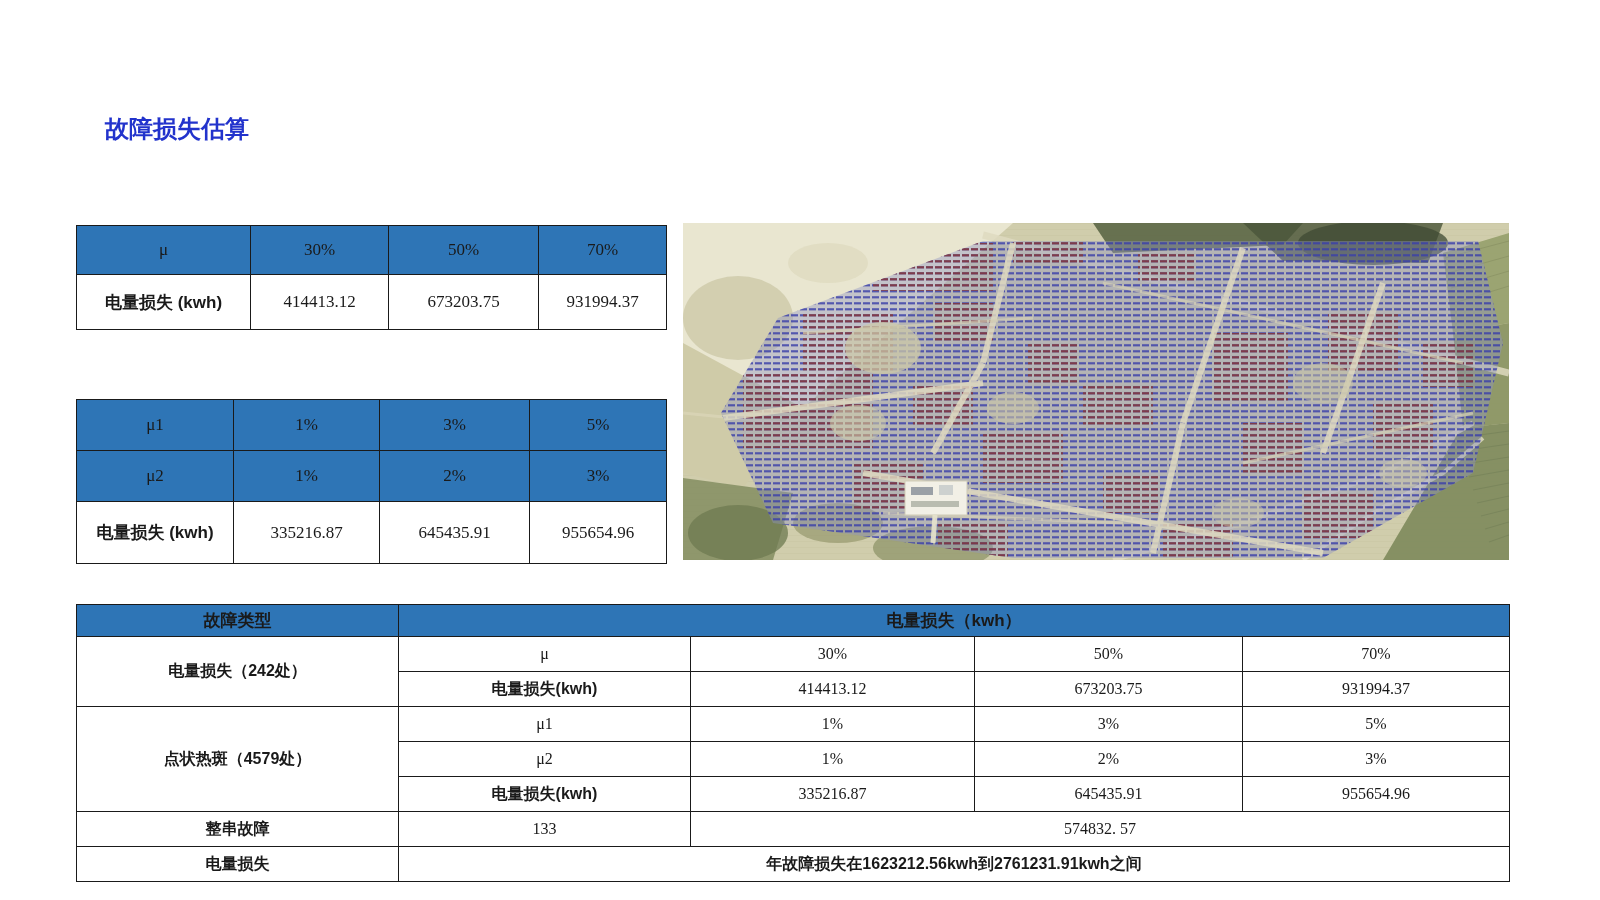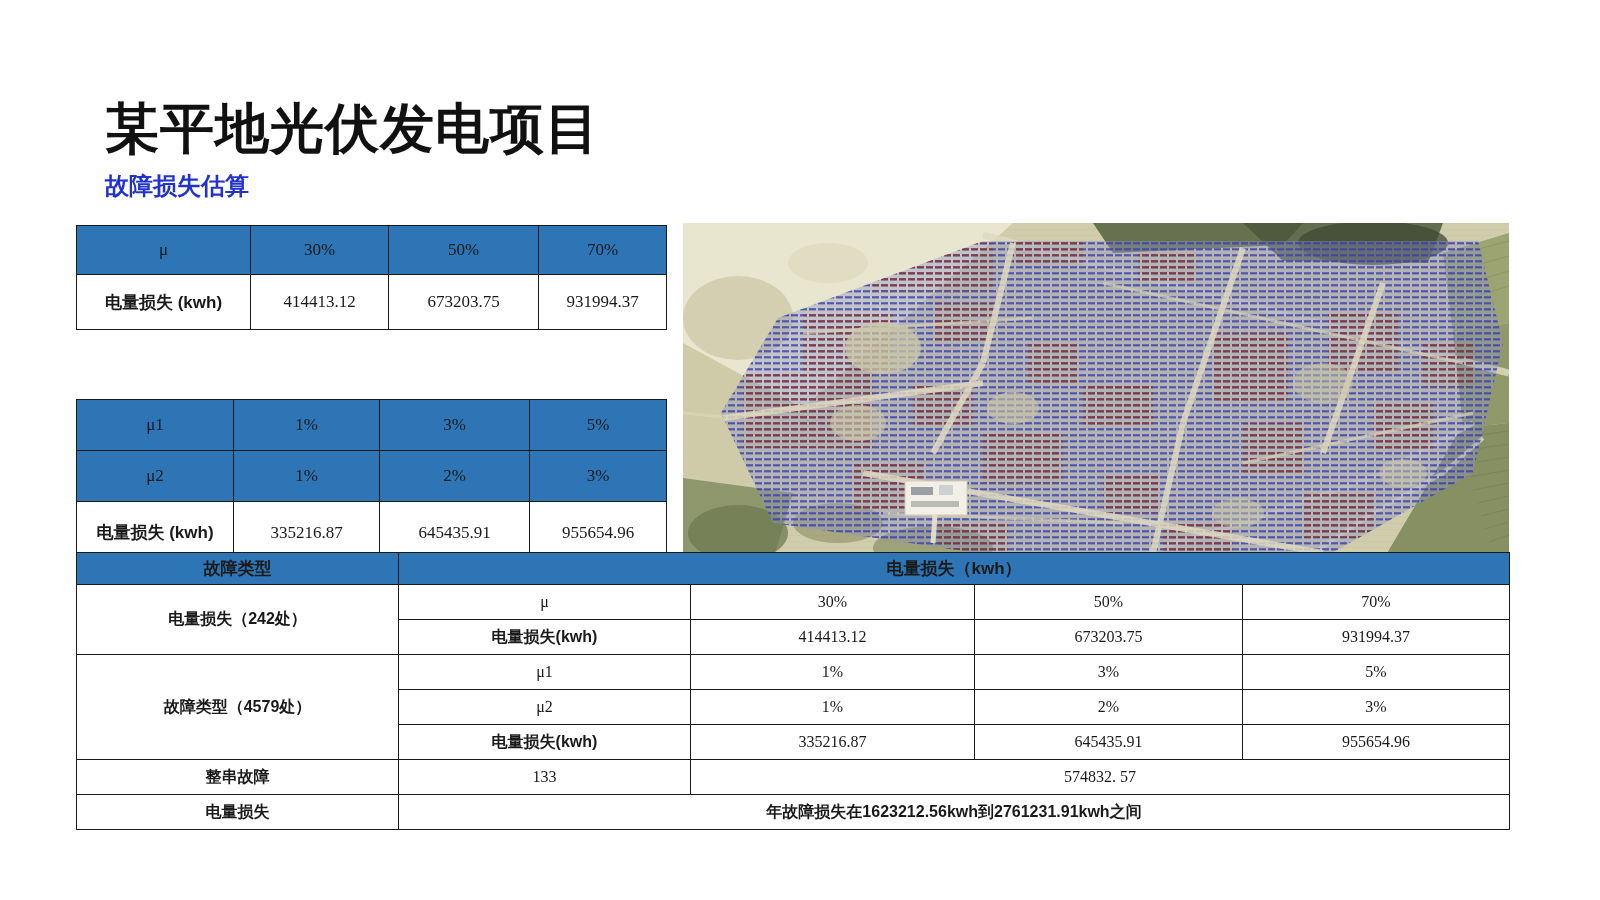--- a/index.html
+++ b/index.html
@@ -90,35 +90,34 @@
     height: 337px;
     overflow: hidden;
     background: #cfd0b6;
   }
   #aerial-figure svg { display: block; }
 
   
   #table-main {
     position: absolute;
     left: 76px;
-    top: 552px;
+    top: 604px;
     width: 1433px;
   }
   #table-main td {
     height: 33px;
     font-size: 16px;
   }
   #table-main td.hdr { height: 31px; font-size: 17px; }
   #table-main td.tall { height: 34px; }
 </style>
 </head>
 <body>
 
 <div id="heading">
-  <div id="page-title">某平地光伏发电项目</div>
   <div id="page-subtitle">故障损失估算</div>
 </div>
 
 <table class="grid" id="table-one">
   <colgroup>
     <col style="width:174px">
       <col style="width:138px">
       <col style="width:150px">
       <col style="width:128px">
   </colgroup>
@@ -313,21 +312,21 @@
       <td class="tall">70%</td>
     </tr>
     <tr>
       <td class="tall ch">电量损失(kwh)</td>
       <td class="tall">414413.12</td>
       <td class="tall">673203.75</td>
       <td class="tall">931994.37</td>
     </tr>
 
     <tr>
-      <td class="ch tall" rowspan="3">故障类型（4579处）</td>
+      <td class="ch tall" rowspan="3">点状热斑（4579处）</td>
       <td class="tall">μ1</td>
       <td class="tall">1%</td>
       <td class="tall">3%</td>
       <td class="tall">5%</td>
     </tr>
     <tr>
       <td class="tall">μ2</td>
       <td class="tall">1%</td>
       <td class="tall">2%</td>
       <td class="tall">3%</td>

